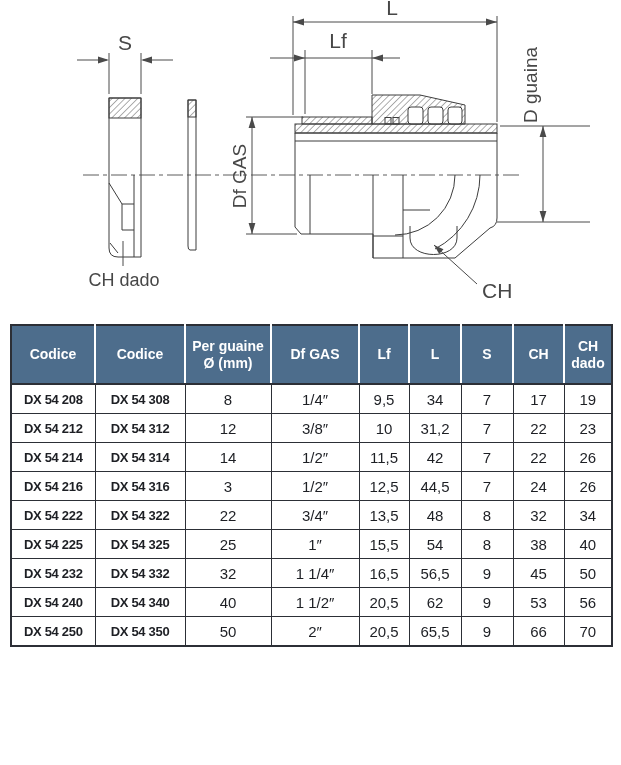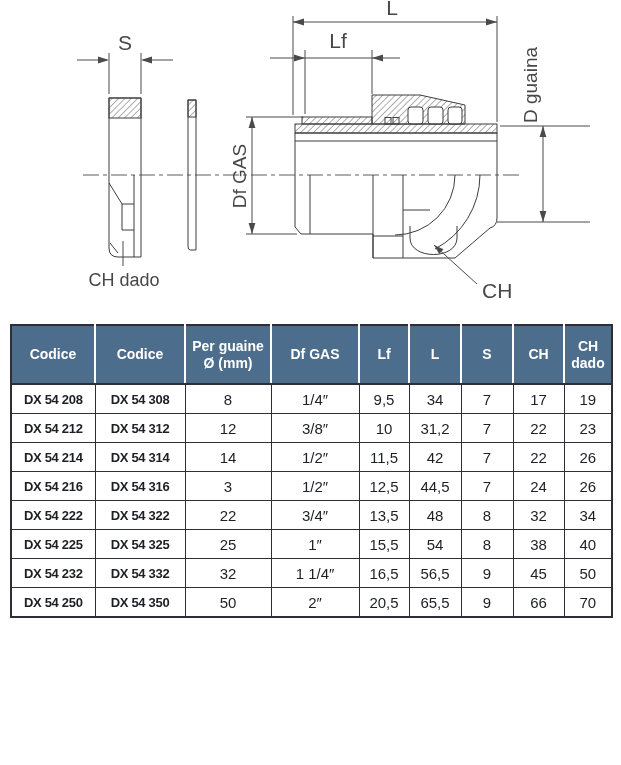--- a/index.html
+++ b/index.html
@@ -279,20 +279,31 @@
           <td class="code">DX 54 332</td>
           <td>32</td>
           <td>1 1/4″</td>
           <td>16,5</td>
           <td>56,5</td>
           <td>9</td>
           <td>45</td>
           <td>50</td>
         </tr>
         <tr>
+          <td class="code">DX 54 240</td>
+          <td class="code">DX 54 340</td>
+          <td>40</td>
+          <td>1 1/2″</td>
+          <td>20,5</td>
+          <td>62</td>
+          <td>9</td>
+          <td>53</td>
+          <td>56</td>
+        </tr>
+        <tr>
           <td class="code">DX 54 250</td>
           <td class="code">DX 54 350</td>
           <td>50</td>
           <td>2″</td>
           <td>20,5</td>
           <td>65,5</td>
           <td>9</td>
           <td>66</td>
           <td>70</td>
         </tr>

